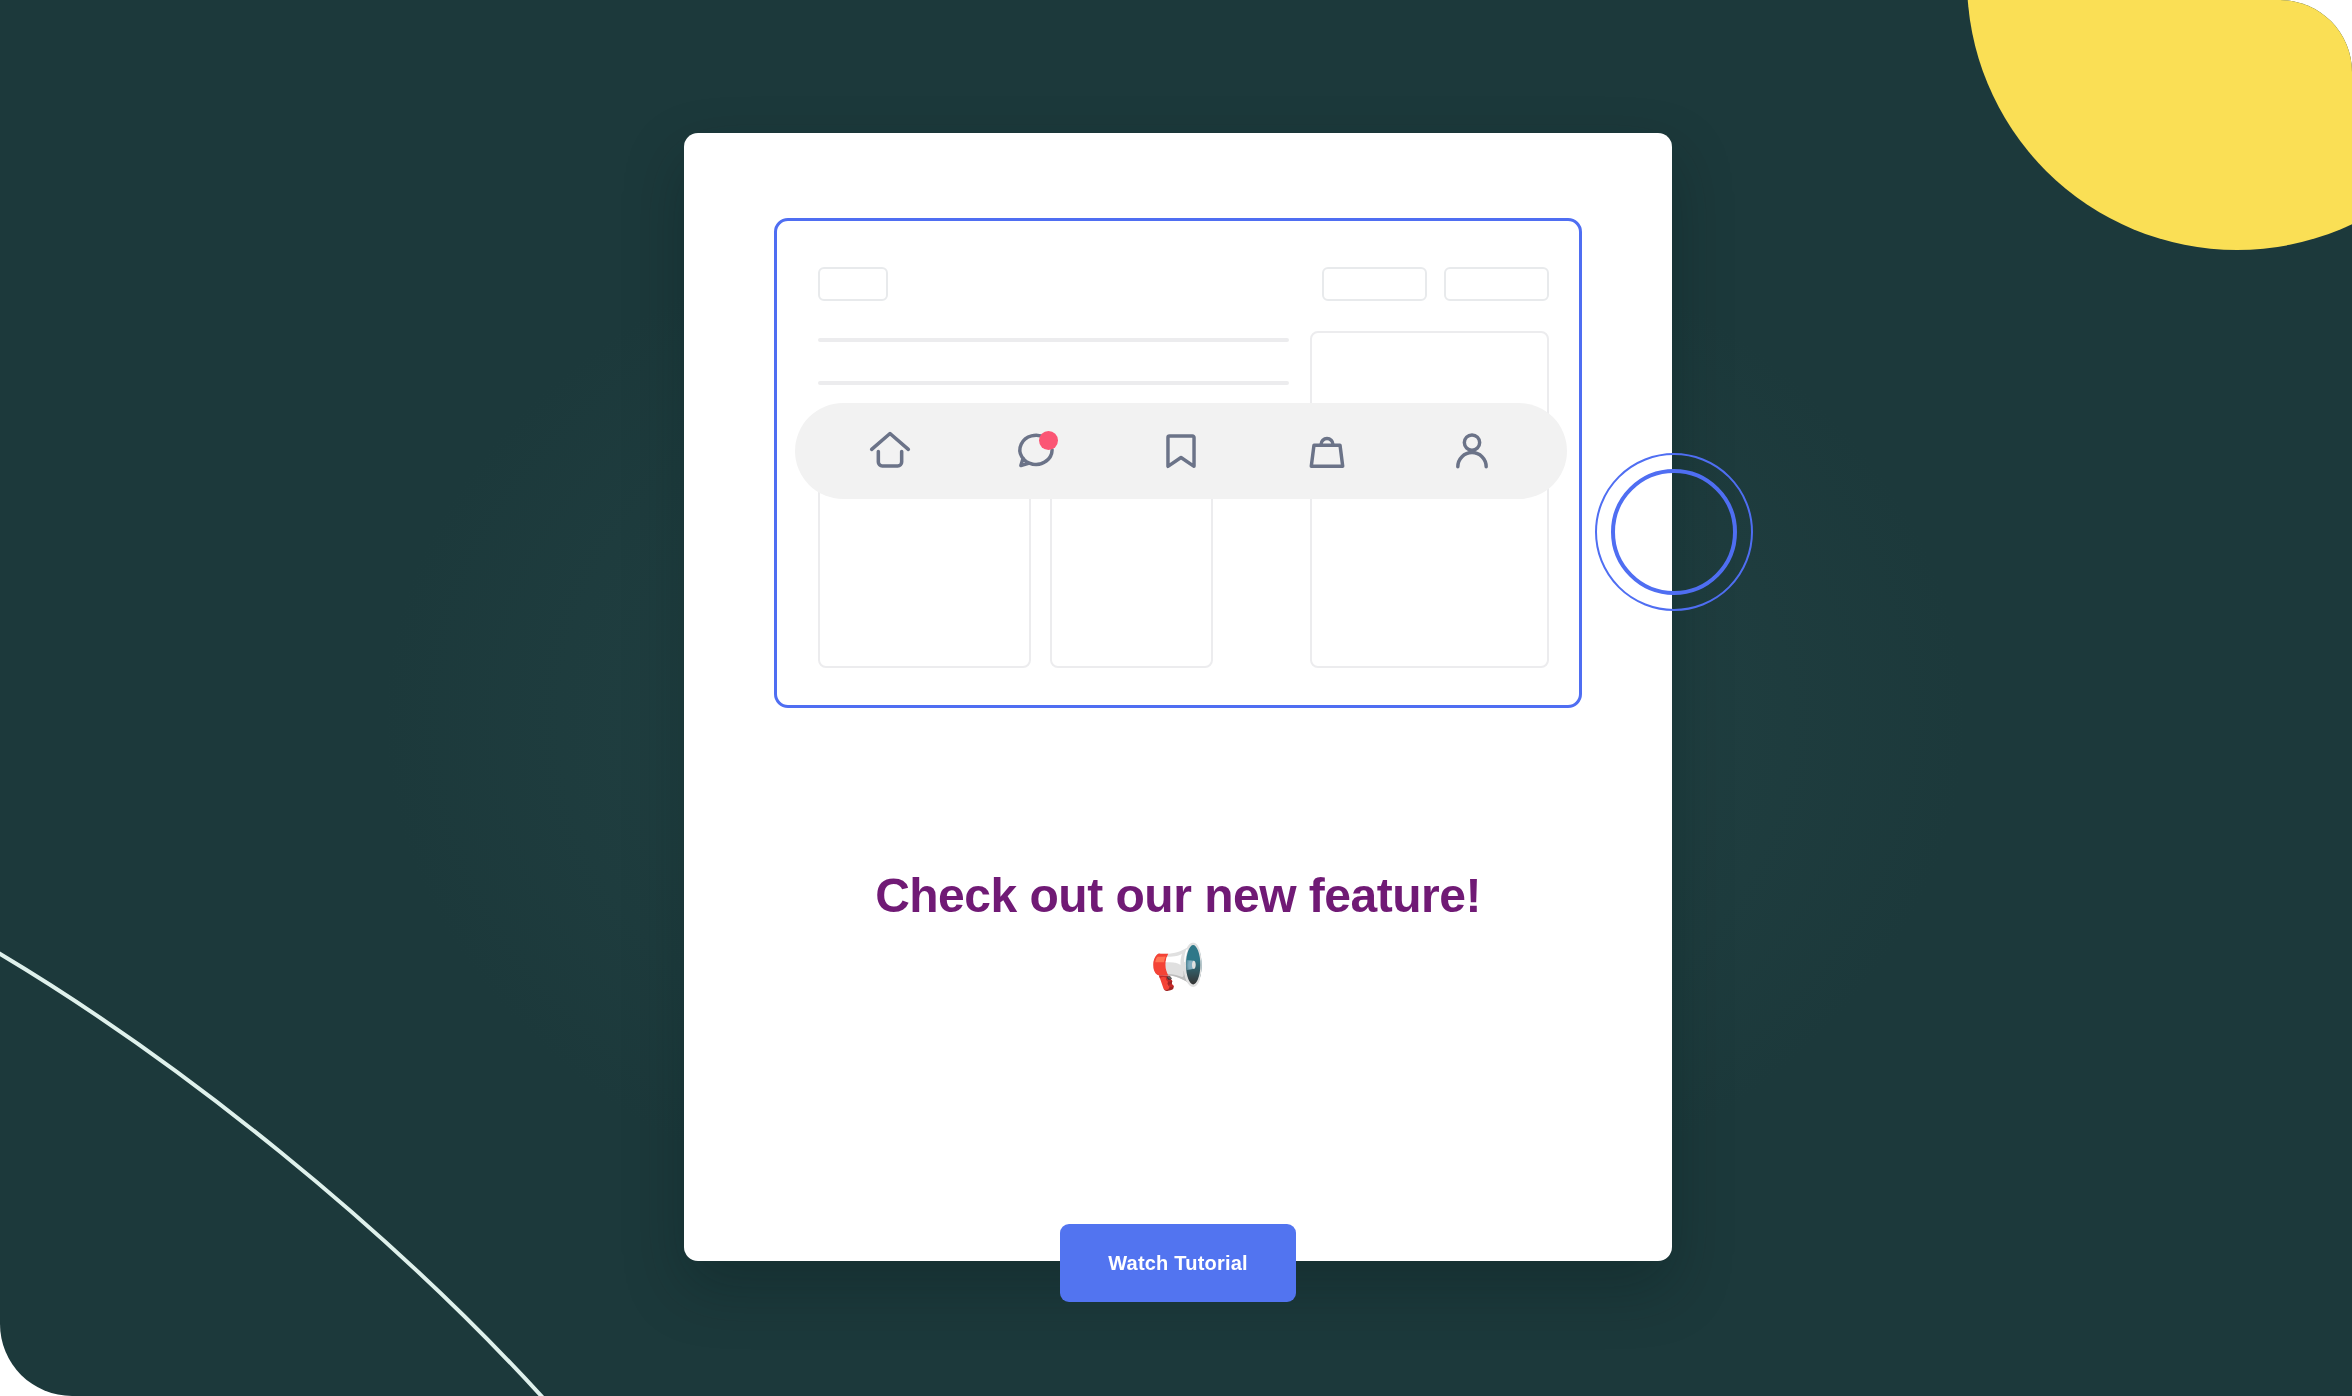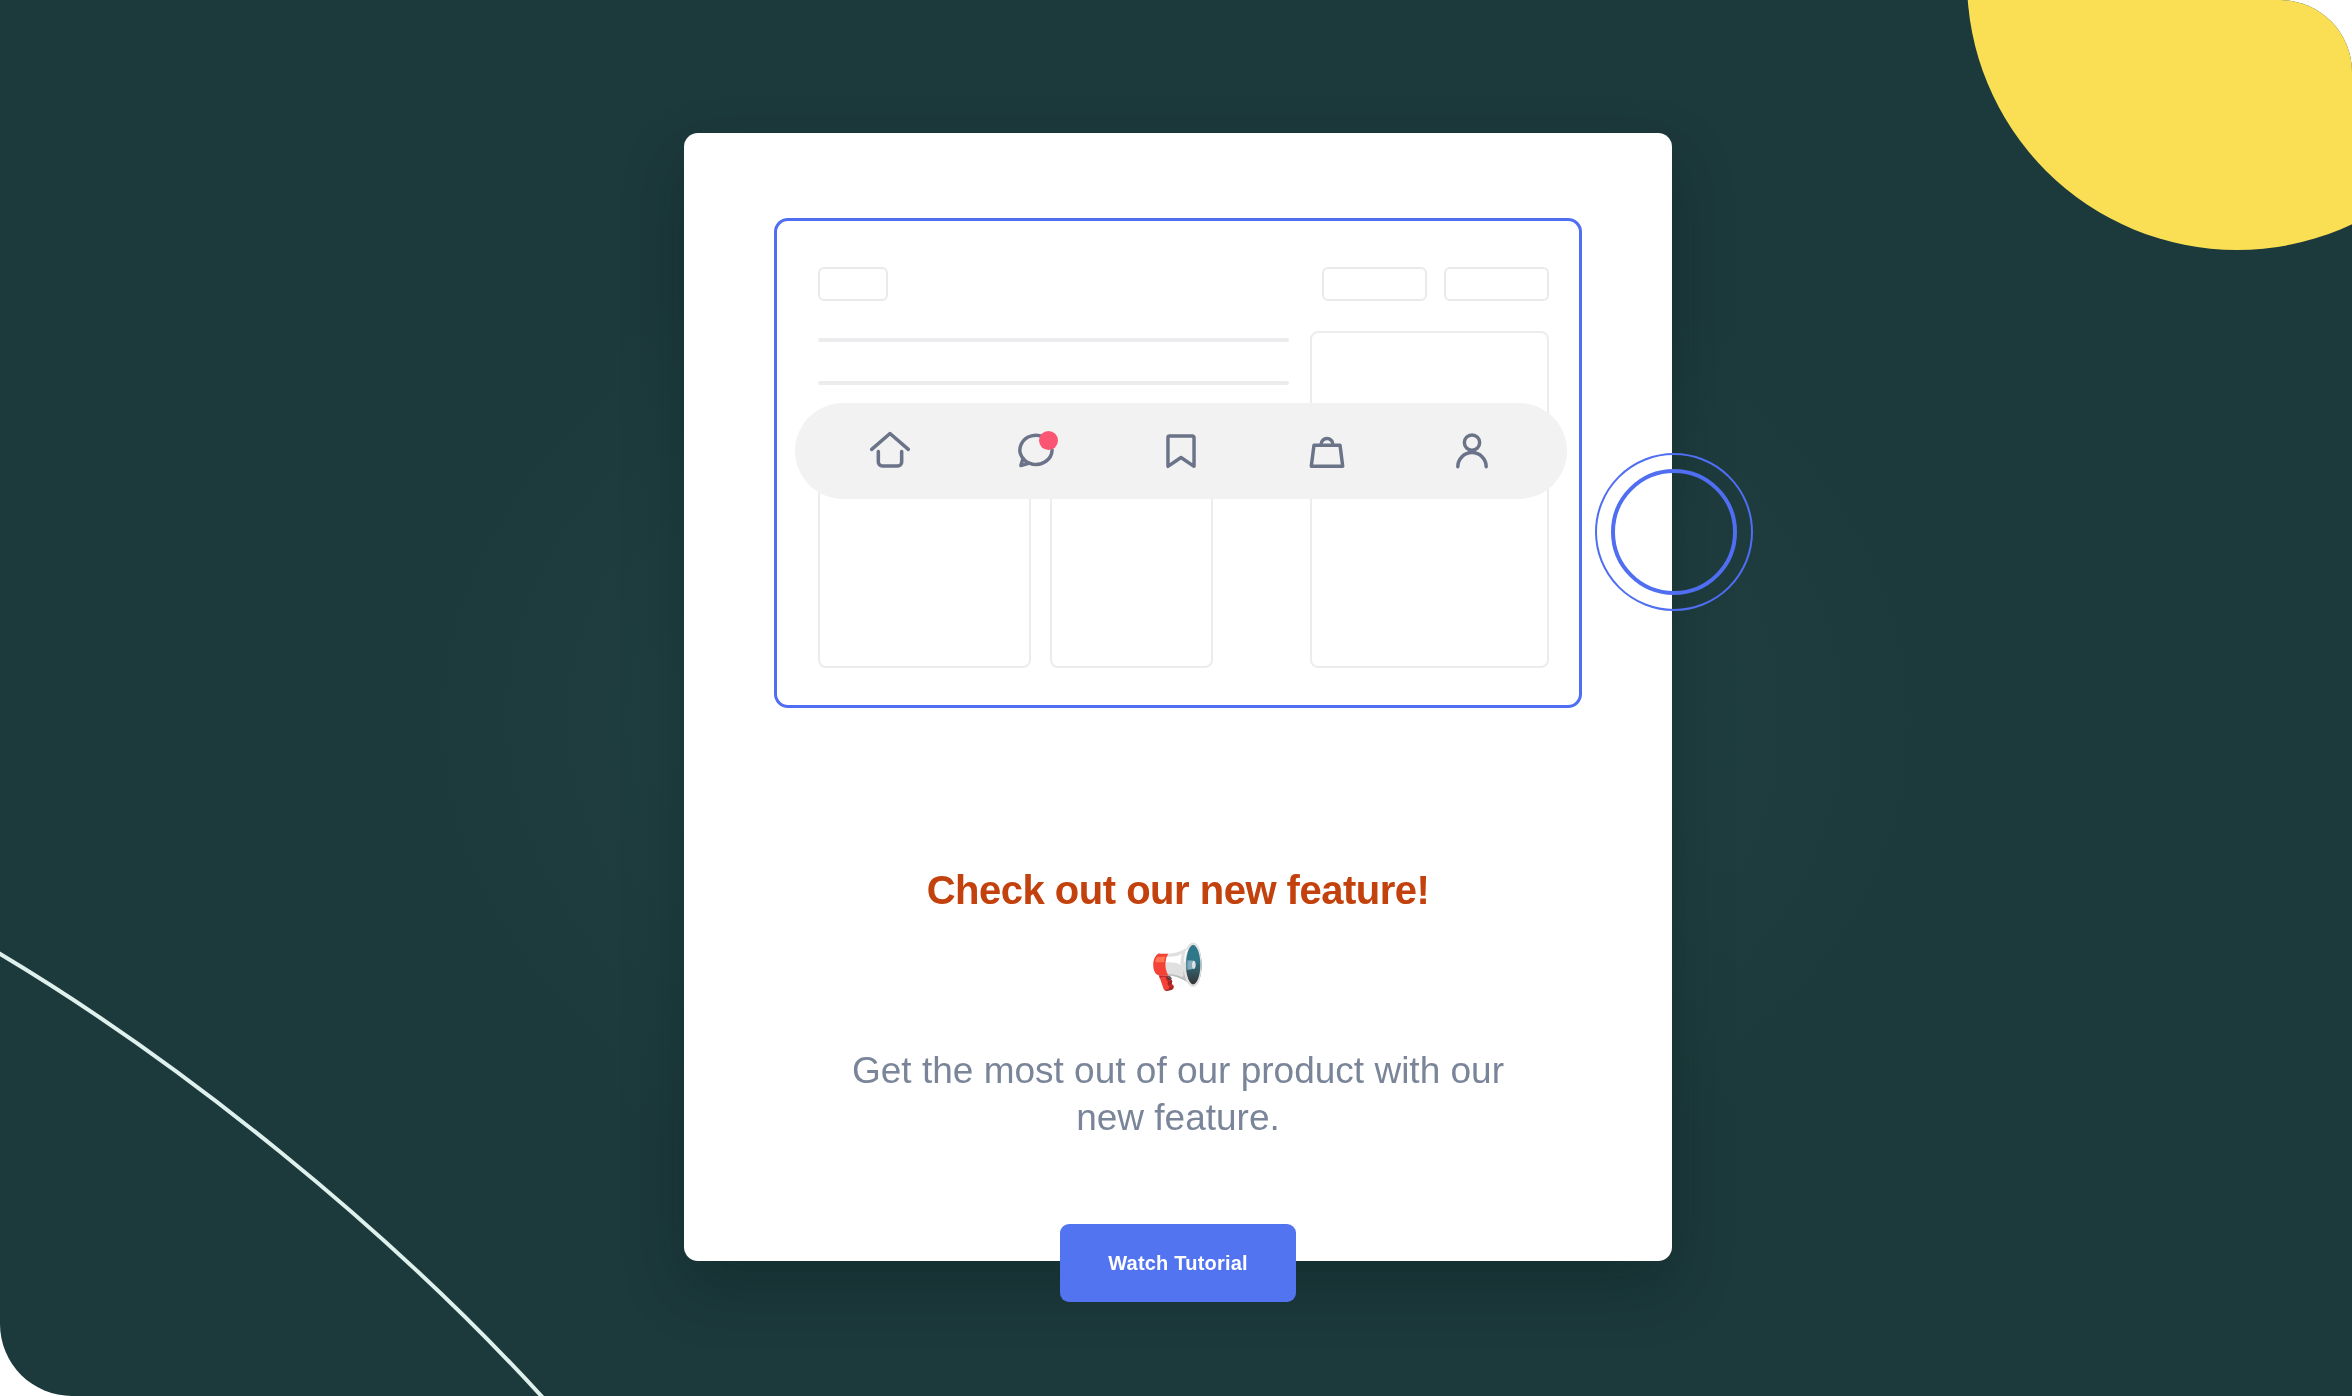--- a/index.html
+++ b/index.html
@@ -170,24 +170,24 @@
     border: 4px solid #4f6ef2;
   }
 
   
   .headline {
     position: absolute;
     left: 0;
     top: 735px;
     width: 988px;
     text-align: center;
-    font-size: 40px;
+    font-size: 48px;
     font-weight: bold;
     letter-spacing: -0.5px;
-    color: #c2410c;
+    color: #701a75;
   }
 
   .emoji {
     position: absolute;
     left: 0;
     top: 812px;
     width: 988px;
     text-align: center;
     font-size: 44px;
     line-height: 1;
@@ -305,20 +305,19 @@
       </div>
     </div>
 
     <div class="ring-outer"></div>
     <div class="ring-inner"></div>
 
     <h1 class="headline">Check out our new feature!</h1>
 
     <div class="emoji">📢</div>
 
-    <p class="subtext">Get the most out of our product with our new feature.</p>
 
     <div class="cta-wrap">
       <button class="cta">Watch Tutorial</button>
     </div>
 
   </div>
 </div>
 
 </body></html>

